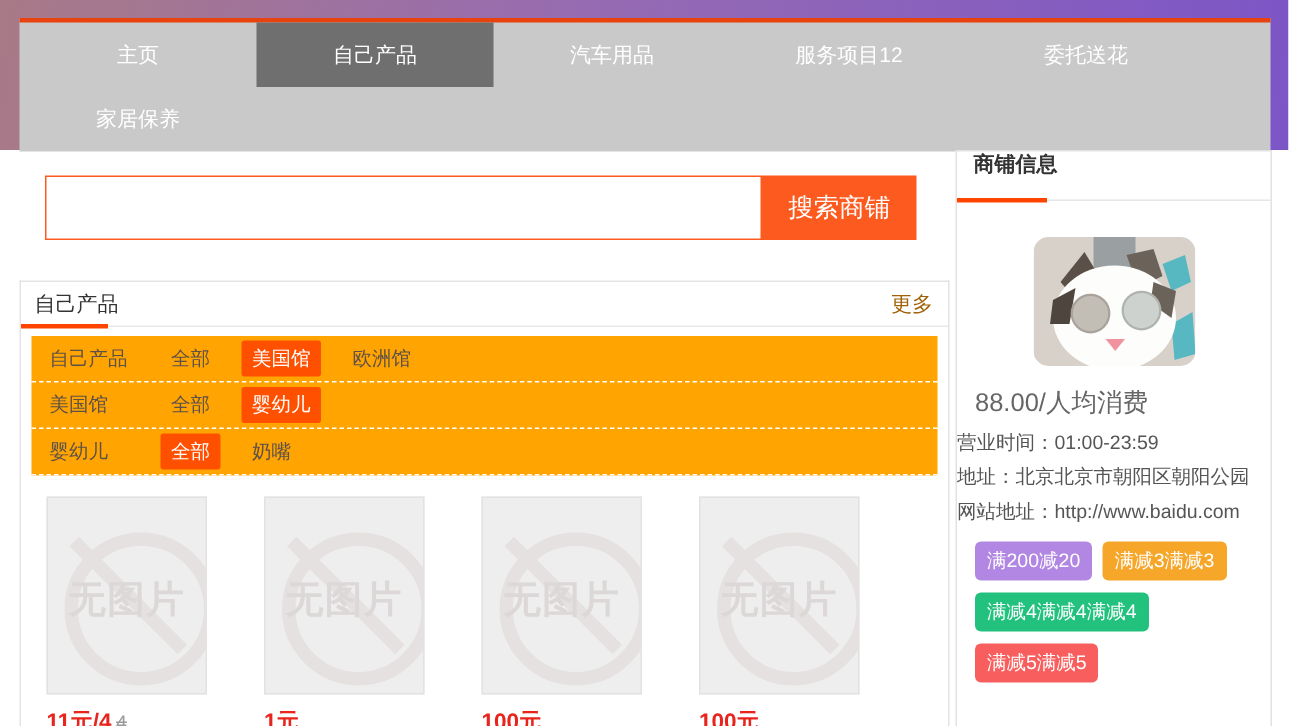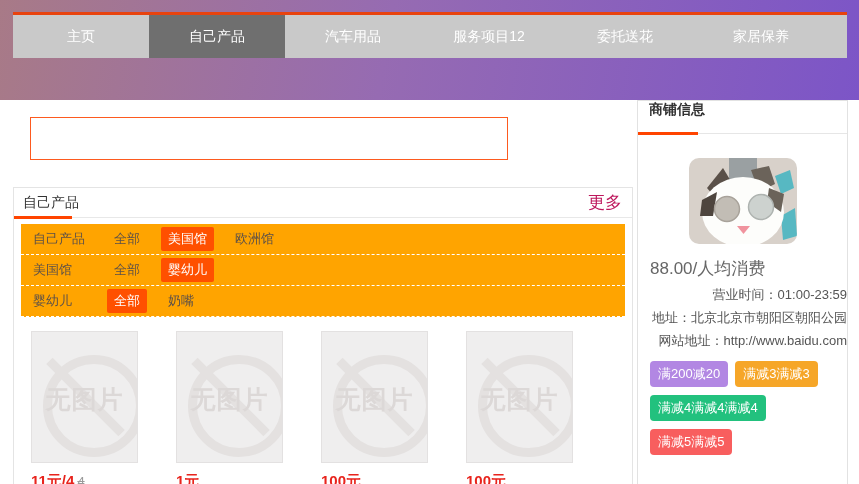--- a/index.html
+++ b/index.html
@@ -3,39 +3,39 @@
 <meta charset="utf-8">
 <style>
   html,body{margin:0;padding:0;}
   body{width:859px;height:484px;overflow:hidden;position:relative;background:#fff;
        font-family:"Liberation Sans",sans-serif;}
   .top-band{position:absolute;left:0;top:0;width:859px;height:100px;
        background:linear-gradient(100deg,#a87a87 0%,#966bb2 45%,#7c55c7 100%);}
   
   .nav{position:absolute;left:13px;top:12px;width:834px;border-top:3px solid #e8430e;
        background:#c9c9c9;display:flex;flex-wrap:wrap;}
-  .nav-tab{width:136px;height:43px;line-height:43px;text-align:center;color:#fff;
+  .nav-tab{width:158px;height:43px;line-height:43px;text-align:center;color:#fff;
        font-size:14px;cursor:pointer;white-space:nowrap;}
   .nav-tab.active{background:#6f6f6f;}
   
   .content-bg{position:absolute;left:0;top:100px;width:859px;height:384px;background:#fff;}
   
   .search-row{position:absolute;left:30px;top:117px;display:flex;}
   .search-input{box-sizing:border-box;width:478px;height:43px;border:1px solid #fd5a1f;
        outline:none;font-size:15px;padding:0 10px;color:#333;font-family:inherit;}
   .search-btn{box-sizing:border-box;width:103px;height:43px;background:#fd5a1f;color:#fff;
        border:none;font-size:17px;cursor:pointer;font-family:inherit;}
   
   .main-panel{position:absolute;left:13px;top:187px;width:620px;height:297px;
        box-sizing:border-box;border:1px solid #e4e4e4;border-bottom:none;background:#fff;}
   .panel-header{position:relative;height:29px;border-bottom:1px solid #e8e8e8;
        display:flex;align-items:center;}
   .panel-title{font-size:14px;color:#333;padding-left:9px;}
   .panel-underline{position:absolute;left:0;bottom:-2px;width:58px;height:3px;background:#ff4400;}
-  .more{margin-left:auto;padding-right:10px;font-size:17px;color:#be185d;cursor:pointer;}
+  .more{margin-left:auto;padding-right:10px;font-size:14px;color:#a16207;cursor:pointer;}
   .filter-box{margin:6px 7px 0 7px;background:#ffa400;}
   .filter-row{display:flex;align-items:center;height:30px;border-bottom:1px dashed #fff;
        font-size:13px;color:#5d5148;padding-left:12px;}
   .filter-label{width:58px;margin-right:16px;}
   .filter-opt{margin-right:14px;padding:3px 7px;cursor:pointer;}
   .filter-opt.sel{background:#ff5000;color:#fff;border-radius:2px;}
   
   .products{display:flex;gap:38px;padding:14px 0 0 17px;}
   .p-card{width:107px;cursor:pointer;}
   .p-thumb{position:relative;width:107px;height:132px;background:#efeeee;
@@ -52,41 +52,42 @@
   .sidebar{position:absolute;left:637px;top:100px;width:211px;height:384px;box-sizing:border-box;
        border:1px solid #e2e2e2;border-bottom:none;background:#fff;}
   .sb-header{position:relative;height:32px;border-bottom:1px solid #e6e6e6;display:flex;align-items:flex-start;}
   .sb-title{font-size:14px;font-weight:bold;color:#333;padding-left:11px;}
   .sb-underline{position:absolute;left:0;bottom:-2px;width:60px;height:3px;background:#ff4400;}
   .cat-wrap{width:108px;height:86px;margin:24px auto 10px;border-radius:10px;overflow:hidden;}
   .shop-row{display:flex;justify-content:center;align-items:center;gap:7px;}
   .shop-name{font-size:16px;color:#333;}
   .verified{background:#5cb85c;color:#fff;font-size:12px;padding:2px 6px;border-radius:3px;}
   .consume{margin:13px 0 3px 12px;font-size:17px;color:#666;}
-  .sb-line{margin-left:12px;font-size:13px;color:#555;line-height:23px;text-align:right;}
+  .sb-line{margin-left:0;font-size:13px;color:#555;line-height:23px;}
   .coupons{display:flex;flex-wrap:wrap;gap:8px 7px;margin:9px 10px 0 12px;}
   .coupon{color:#fff;font-size:13px;padding:4px 8px;border-radius:4px;cursor:pointer;}
 </style>
 </head>
 <body>
 
 <div class="top-band"></div>
 <div class="content-bg"></div>
 
 <nav class="nav">
   <div class="nav-tab">主页</div>
   <div class="nav-tab active">自己产品</div>
   <div class="nav-tab">汽车用品</div>
   <div class="nav-tab">服务项目12</div>
   <div class="nav-tab">委托送花</div>
   <div class="nav-tab">家居保养</div>
 </nav>
 
 <div class="search-row">
   <input class="search-input" type="text" value="" style="">
+  <button class="search-btn">搜索商铺</button>
 </div>
 
 <section class="main-panel">
   <div class="panel-header">
     <span class="panel-title">自己产品</span>
     <span class="more">更多</span>
     <span class="panel-underline"></span>
   </div>
 
   <div class="filter-box">

